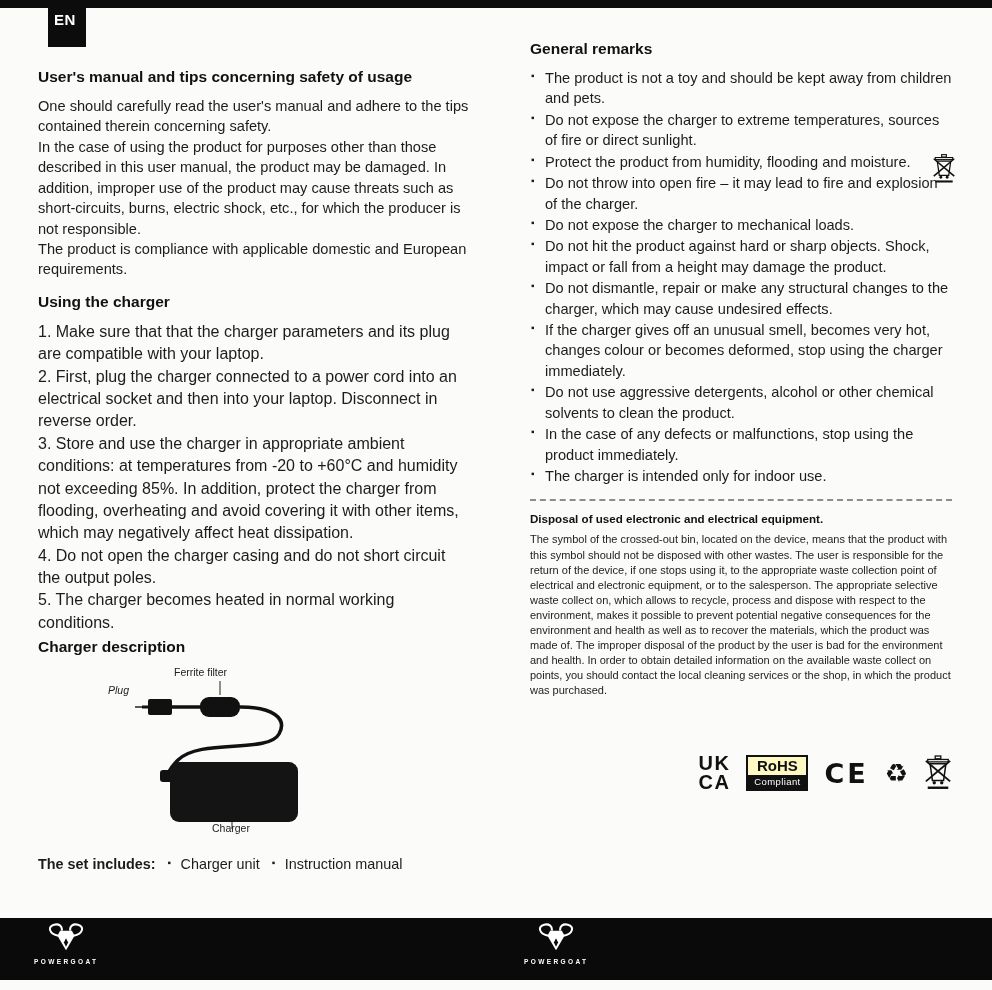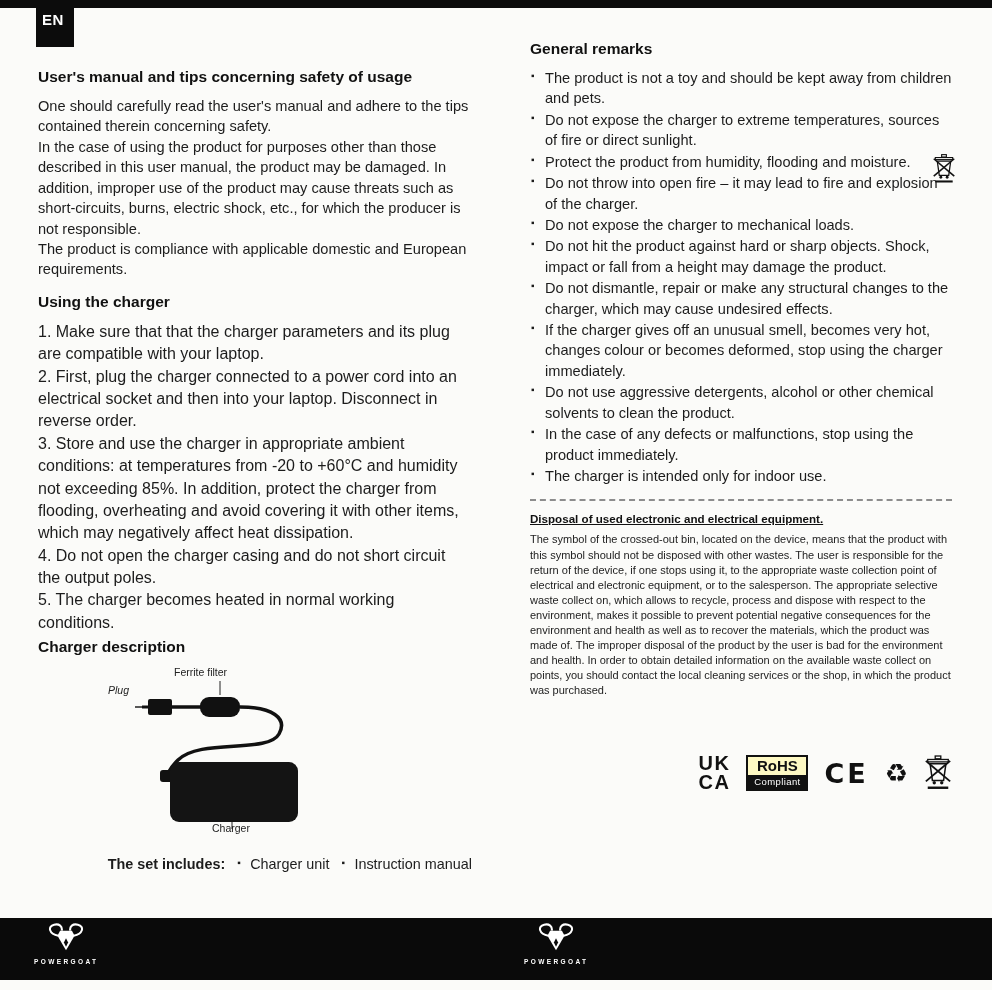--- a/index.html
+++ b/index.html
@@ -4,53 +4,53 @@
 <style>
   * { margin:0; padding:0; box-sizing:border-box; }
   html,body { background:#e9e9e9; }
   .page {
     position:relative; width:992px; height:990px; margin:0 auto;
     background:#fbfbf9; color:#1c1c1c; overflow:hidden;
     font-family:"Liberation Sans", sans-serif;
   }
   .topbar { position:absolute; top:0; left:0; width:100%; height:8px; background:#0c0c0c; }
   .lang-badge {
-    position:absolute; top:5px; left:36px; width:38px; height:42px; background:#0c0c0c;
+    position:absolute; top:5px; left:48px; width:38px; height:42px; background:#0c0c0c;
     color:#fff; display:flex; align-items:flex-start; justify-content:flex-start;
     font-weight:bold; font-size:15px; padding:6px 0 0 6px; letter-spacing:.5px;
   }
   .content { position:absolute; top:40px; left:38px; right:40px; display:flex; gap:58px; }
   .col-left { width:434px; padding-top:28px; }
   .col-right { flex:1; position:relative; }
 
   h2.h { font-size:15.5px; font-weight:700; margin-bottom:10px; color:#111; }
   .body-text { font-size:14.6px; line-height:1.4; white-space:pre-line; margin-bottom:13px; }
   .num-item { font-size:16px; line-height:1.4; }
   .mt { margin-top:4px; }
 
   
   .diagram { position:relative; width:272px; height:176px; margin:4px 0 14px 70px; }
   .diagram svg { position:absolute; inset:0; }
   .dlabel { position:absolute; font-size:10.5px; color:#222; white-space:nowrap; }
   .dlabel.ferrite { top:0; left:66px; }
   .dlabel.plug { top:18px; left:0;font-style:italic; }
   .dlabel.charger { top:156px; left:104px; }
 
-  .set-line { margin-top:14px; font-size:14.4px; display:flex; gap:12px; align-items:baseline; flex-wrap:wrap;justify-content:flex-end; }
+  .set-line { margin-top:14px; font-size:14.4px; display:flex; gap:12px; align-items:baseline; flex-wrap:wrap; }
   .set-line .lbl { font-weight:700; }
   .set-item { position:relative; padding-left:13px; }
   .set-item::before { content:"▪"; position:absolute; left:0; top:1px; font-size:10px; }
 
   
   ul.bullets { list-style:none; }
   ul.bullets li { position:relative; padding-left:15px; font-size:14.6px; line-height:1.4; margin-bottom:1px; }
   ul.bullets li::before { content:"▪"; position:absolute; left:1px; top:1px; font-size:10px; }
   .weee-inline { position:absolute; right:-4px; top:114px; width:24px; height:30px; }
   .divider { border-top:2px dashed #8d8d8d; margin:13px 0 11px; }
-  .disposal-h { font-size:11.6px; font-weight:700; margin-bottom:7px; color:#111;text-decoration:underline; }
+  .disposal-h { font-size:11.6px; font-weight:700; margin-bottom:7px; color:#111; }
   .disposal-b { font-size:11px; line-height:1.37; color:#222; }
 
   .certs { display:flex; align-items:center; justify-content:flex-end; gap:16px; margin-top:56px; }
   .ukca { font-weight:700; font-size:20px; line-height:.95; letter-spacing:1.5px; color:#111; }
   .rohs { border:2px solid #111; text-align:center; min-width:62px; }
   .rohs-top { font-weight:700; font-size:15px; padding:0 7px 1px; background:#fef9c3; color:#111; }
   .rohs-sub { background:#111; color:#fff; font-size:9.5px; padding:1px 3px 2px; letter-spacing:.4px; }
   .ce { font-family:"DejaVu Sans", sans-serif; font-size:27px; font-weight:600; letter-spacing:3px; color:#111; }
   .recycle { font-family:"DejaVu Sans", sans-serif; font-size:26px; color:#111; line-height:1; }
 

